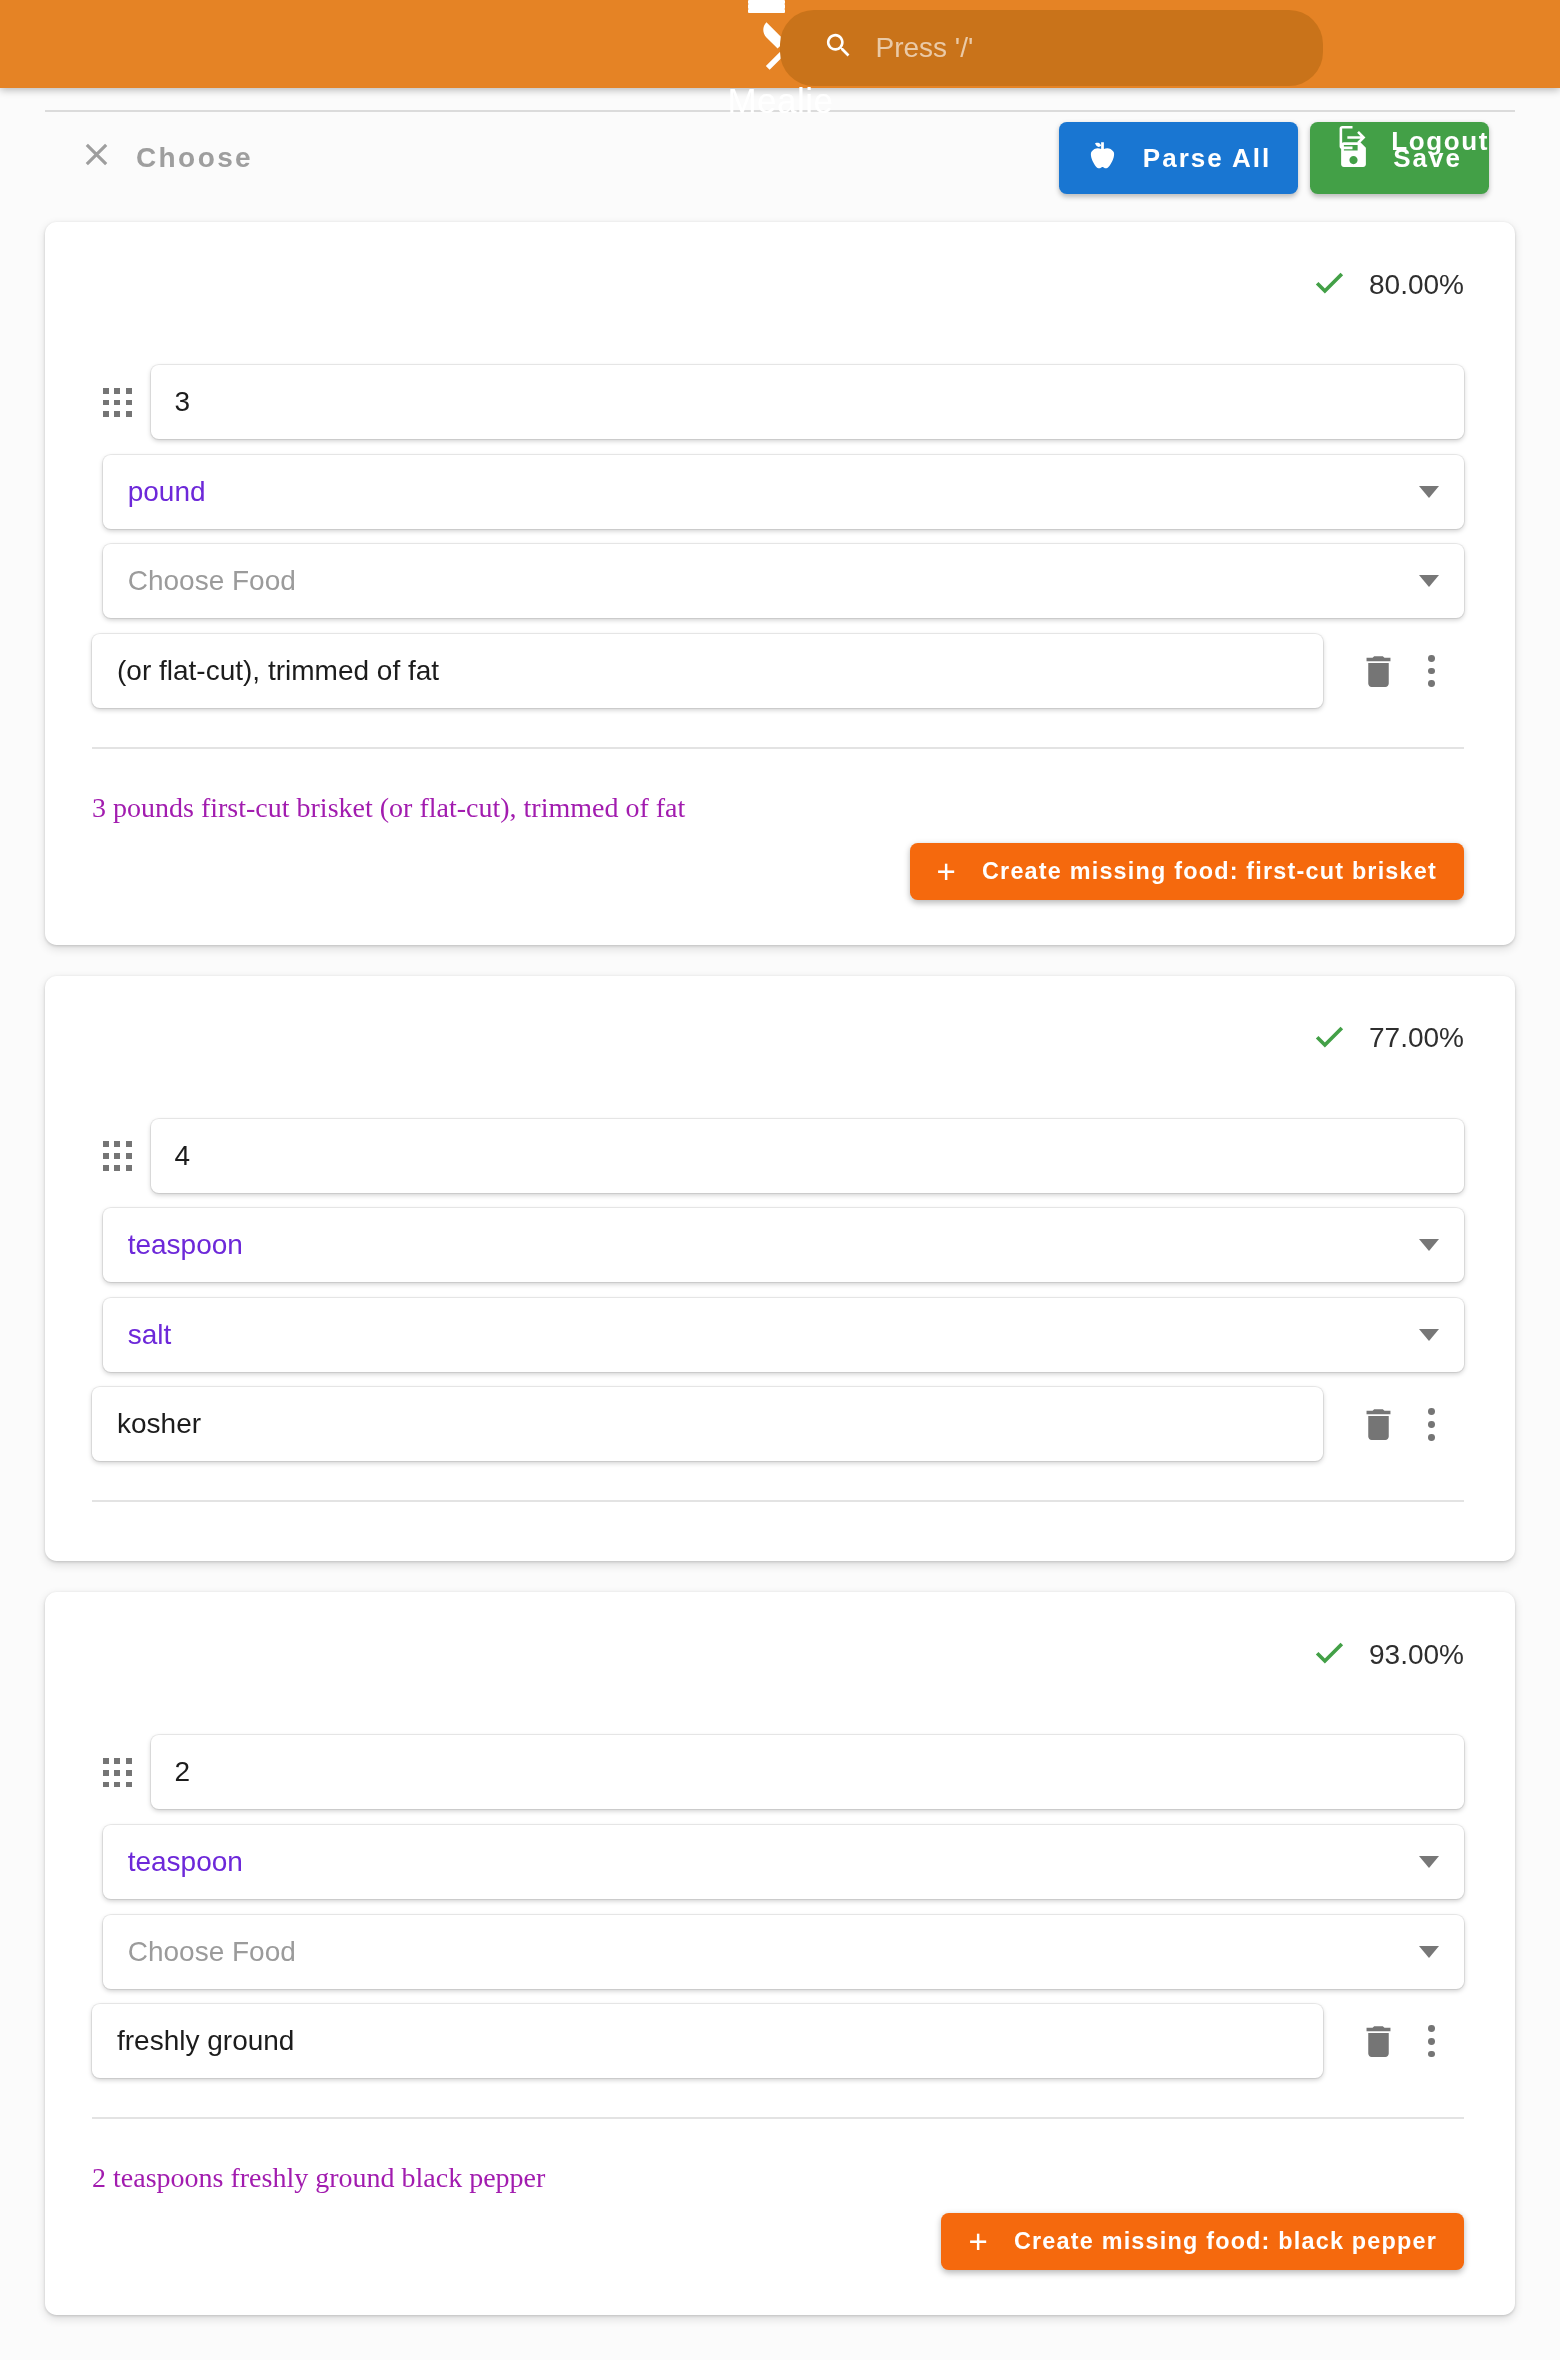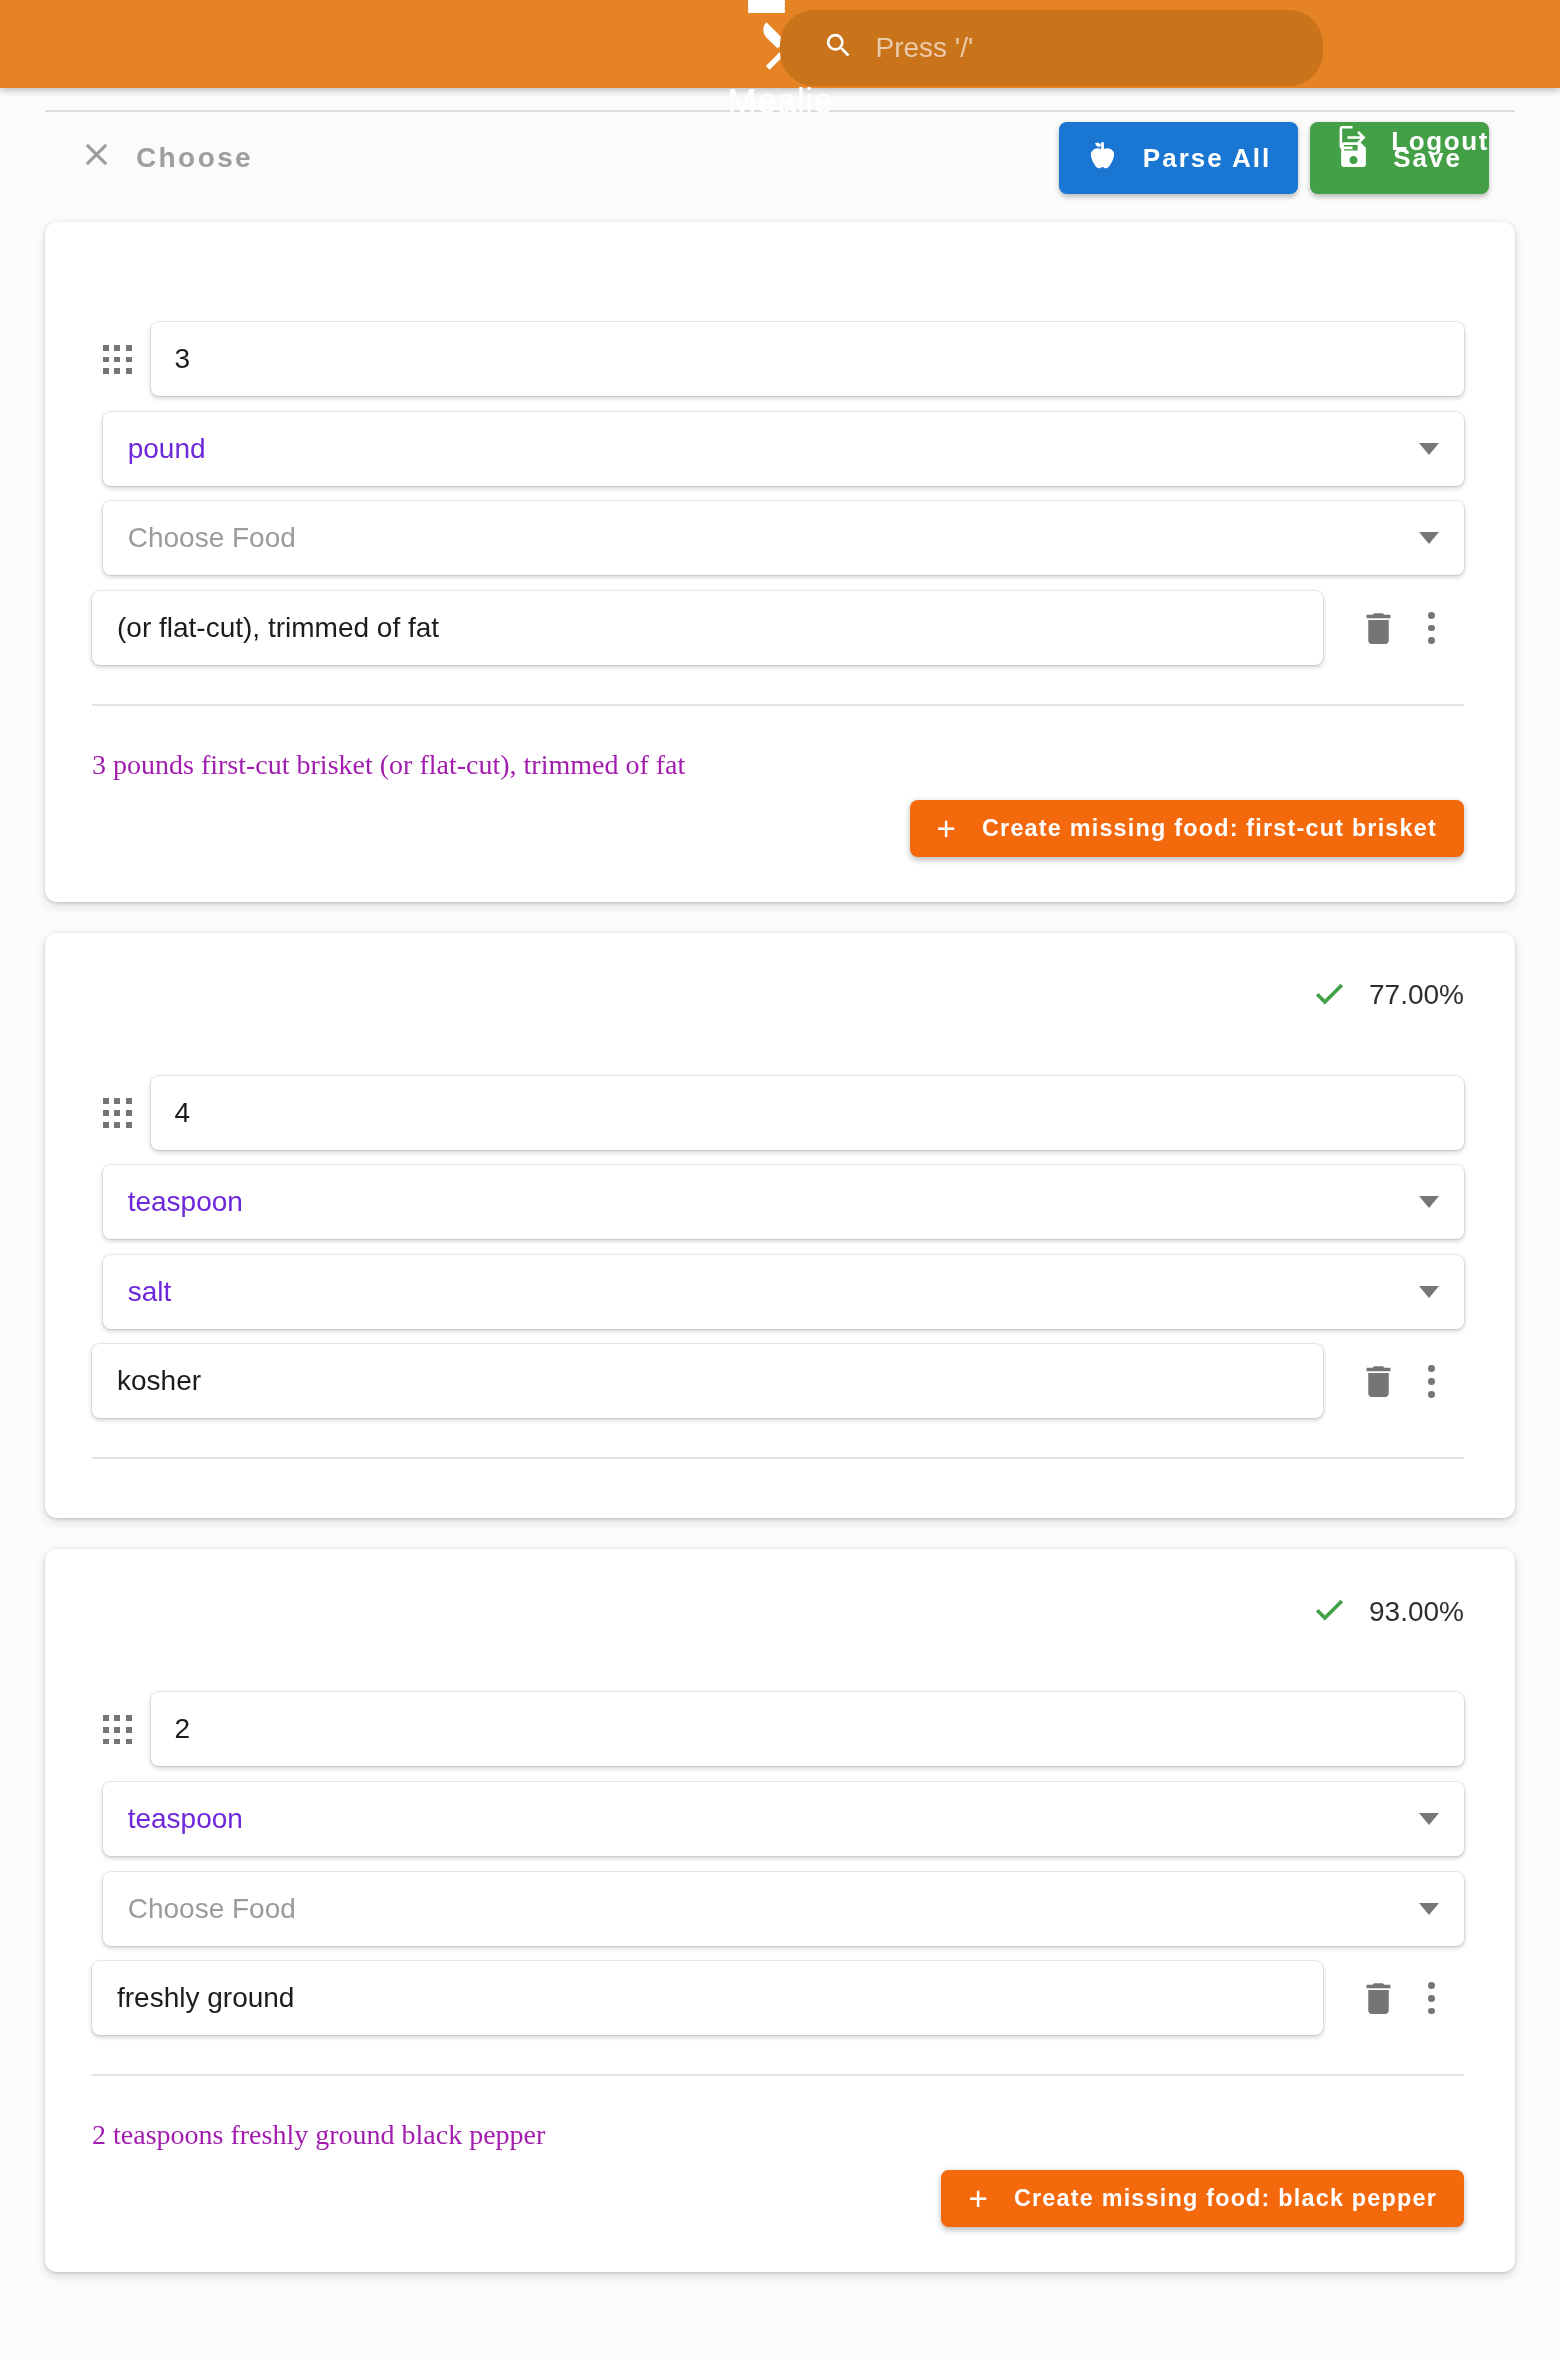--- a/index.html
+++ b/index.html
@@ -147,20 +147,28 @@
           <svg width="33" height="33" viewBox="0 0 24 24">
               <path fill="#fff" d="M17 3H5c-1.11 0-2 .9-2 2v14c0 1.1.89 2 2 2h14c1.1 0 2-.9 2-2V7l-4-4zm-5 16c-1.66 0-3-1.34-3-3s1.34-3 3-3 3 1.34 3 3-1.34 3-3 3zm3-10H5V5h10v4z"></path>
             </svg>
         </span>
         <span>Save</span>
       </button>
     </div>
   </div>
 
   <section class="card first">
+    <div class="confidence-row">
+      <span>
+        <svg width="37" height="37" viewBox="0 0 24 24">
+            <path fill="none" stroke="#43A047" stroke-width="2.4" d="M4 12.5l5 5L20 6.5"></path>
+          </svg>
+      </span>
+      <span class="confidence-text">80.00%</span>
+    </div>
     <div class="qty-row">
       <button class="drag-handle">
           <i></i>
           <i></i>
           <i></i>
           <i></i>
           <i></i>
           <i></i>
           <i></i>
           <i></i>

